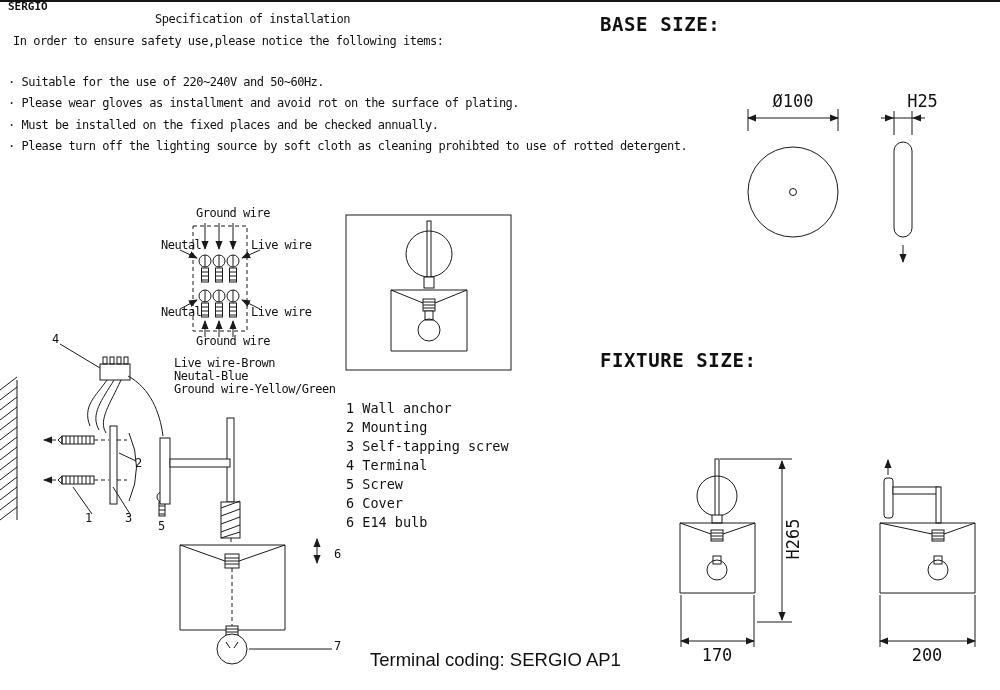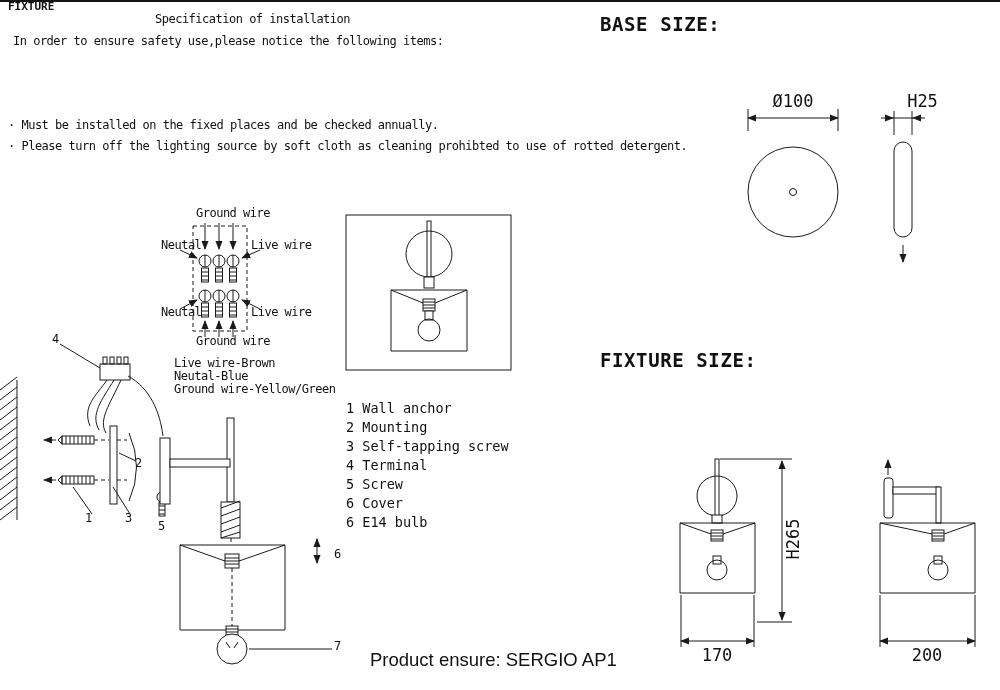--- a/index.html
+++ b/index.html
@@ -33,23 +33,25 @@
 <div id="page">
 
   <svg width="0" height="0" style="position:absolute">
     <defs>
       <marker id="ah" viewBox="0 0 10 8" markerWidth="9" markerHeight="7.5" refX="9" refY="4" orient="auto-start-reverse" markerUnits="userSpaceOnUse">
         <path d="M0,0 L10,4 L0,8 Z" fill="#1a1a1a"></path>
       </marker>
     </defs>
   </svg>
 
-  <span class="t eng" style="left:8px;top:1px">FIXTURE</span>
+  <span class="t eng" style="left:8px;top:1px">SERGIO</span>
   <span class="t small" style="left:155px;top:13px">Specification of installation</span>
   <span class="t small" style="left:13px;top:35px">In order to ensure safety use,please notice the following items:</span>
+  <span class="t small" style="left:8px;top:76px">· Suitable for the use of 220~240V and 50~60Hz.</span>
+  <span class="t small" style="left:8px;top:97px">· Please wear gloves as installment and avoid rot on the surface of plating.</span>
   <span class="t small" style="left:8px;top:119px">· Must be installed on the fixed places and be checked annually.</span>
   <span class="t small" style="left:8px;top:140px">· Please turn off the lighting source by soft cloth as cleaning prohibted to use of rotted detergent.</span>
 
   <span class="t wlabel" style="left:196px;top:207px">Ground wire</span>
   <span class="t wlabel" style="left:161px;top:239px">Neutal</span>
   <span class="t wlabel" style="left:251px;top:239px">Live wire</span>
   <span class="t wlabel" style="left:161px;top:306px">Neutal</span>
   <span class="t wlabel" style="left:251px;top:306px">Live wire</span>
   <span class="t wlabel" style="left:196px;top:335px">Ground wire</span>
   <span class="t wlabel" style="left:174px;top:357px">Live wire-Brown</span>
@@ -246,16 +248,16 @@
     <rect x="272" y="85" width="12" height="11" class="wf"></rect>
     <path d="M272,88L284,88M272,91L284,91M272,94L284,94"></path>
     <rect x="274" y="111" width="8" height="8" class="wf"></rect>
     <circle cx="278" cy="125" r="10"></circle>
 
     <line x1="220" y1="150" x2="220" y2="202"></line>
     <line x1="315" y1="150" x2="315" y2="202"></line>
     <line x1="220" y1="196" x2="315" y2="196" marker-start="url(#ah)" marker-end="url(#ah)"></line>
   </svg>
 
-  <span class="t sans" style="left:370px;top:649px">Product ensure: SERGIO AP1</span>
+  <span class="t sans" style="left:370px;top:649px">Terminal coding: SERGIO AP1</span>
   <div id="bottom-rule"></div>
 
 </div>
 
 </body></html>

